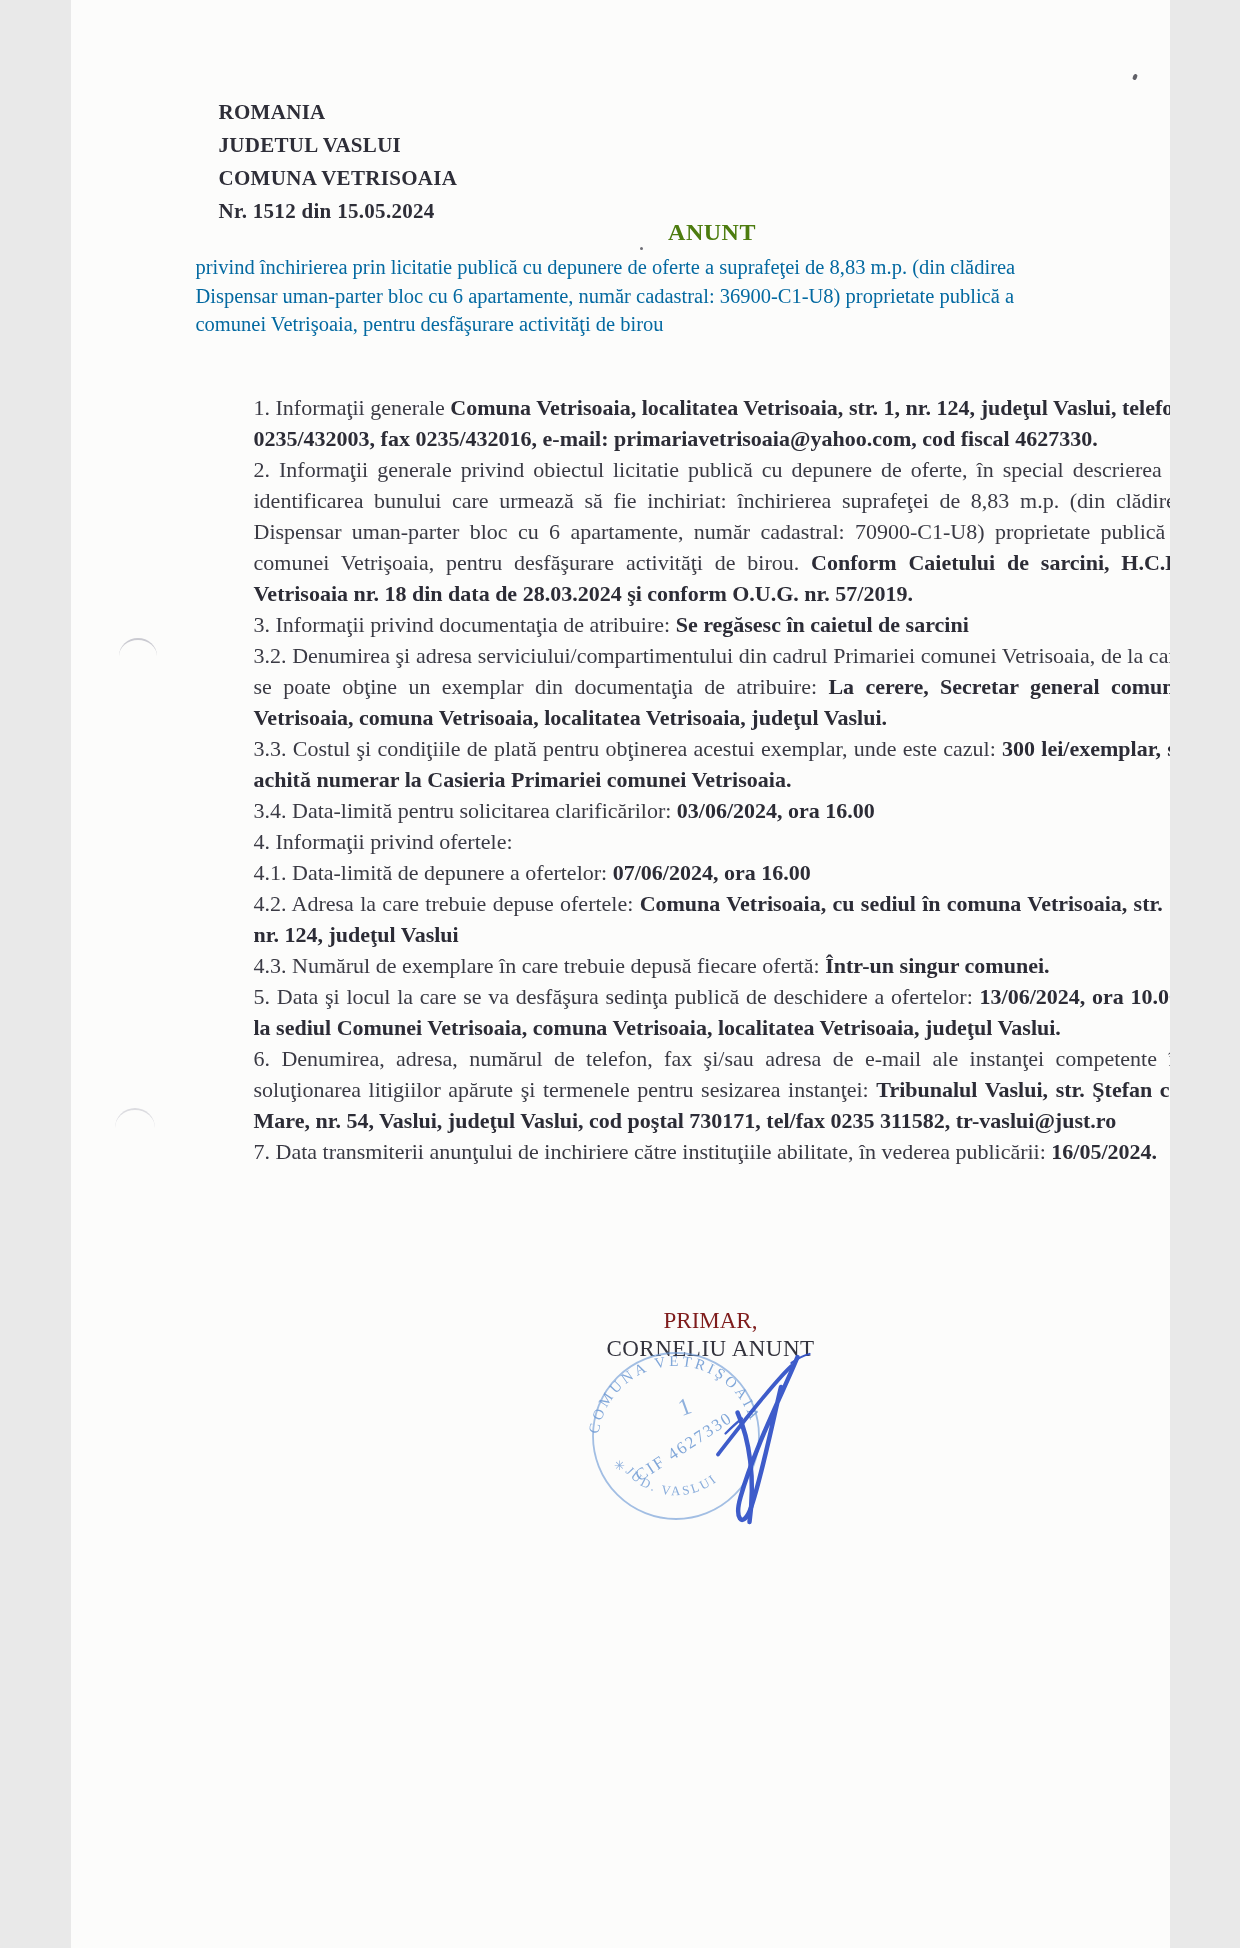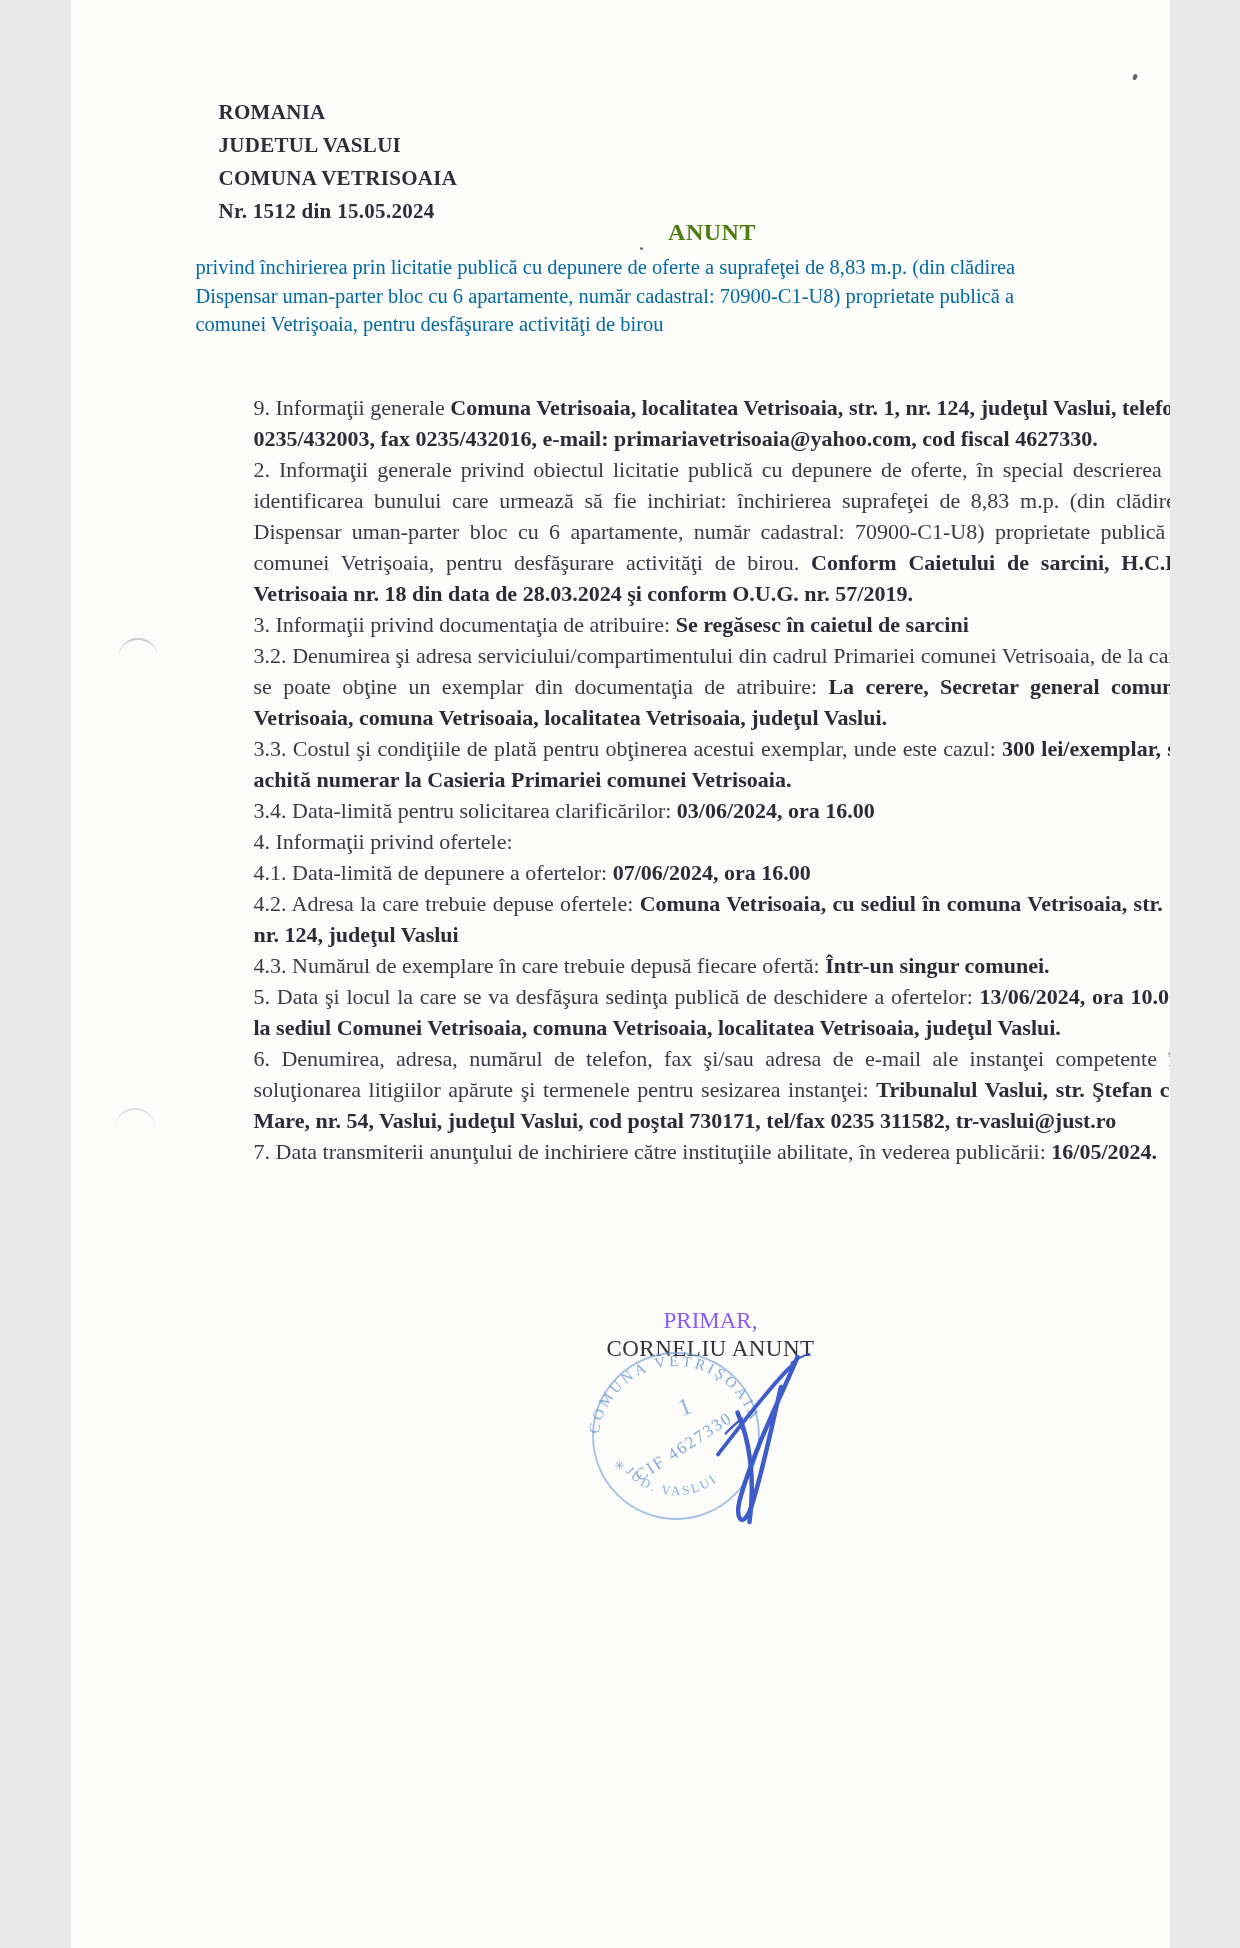--- a/index.html
+++ b/index.html
@@ -29,21 +29,21 @@
   .body-wrap {
     position:absolute; left:183px; top:392px; width:932px;
   }
   .body-par {
     margin:0; text-align:justify; font-size:22px; line-height:31px;
     color:#3a3a44;
   }
   .seg-bold { font-weight:bold; color:#2c2c36; }
   .sig-role {
     position:absolute; left:480px; top:1308px; width:320px;
-    text-align:center; font-size:23px; color:#8b5cf6;
+    text-align:center; font-size:23px; color:#7f1d1d;
   }
   .sig-name {
     position:absolute; left:410px; top:1336px; width:460px;
     text-align:center; font-size:23px; color:#33333d; letter-spacing:0.5px;
   }
   .stamp-svg { position:absolute; left:515px; top:1346px; opacity:0.85; }
   .signature-svg { position:absolute; left:608px; top:1316px; }
   .scan-arc {
     position:absolute; border-top:2px solid #9a9aa8;
     border-radius:50% 50% 0 0 / 100% 100% 0 0;
@@ -73,26 +73,26 @@
     <div>ROMANIA</div>
     <div>JUDETUL VASLUI</div>
     <div>COMUNA VETRISOAIA</div>
     <div>Nr. 1512 din 15.05.2024</div>
   </div>
 
   <div class="doc-title">ANUNT</div>
 
   <div class="subtitle-block">
     <div>privind închirierea prin licitatie publică cu depunere de oferte a suprafeţei de 8,83 m.p. (din clădirea</div>
-    <div>Dispensar uman-parter bloc cu 6 apartamente, număr cadastral: 70900-C1-U8) proprietate publică a</div>
+    <div>Dispensar uman-parter bloc cu 6 apartamente, număr cadastral: 36900-C1-U8) proprietate publică a</div>
     <div>comunei Vetrişoaia, pentru desfăşurare activităţi de birou</div>
   </div>
 
   <div class="body-wrap">
-      <p class="body-par"><span>9. Informaţii generale </span><span class="seg-bold">Comuna Vetrisoaia, localitatea Vetrisoaia, str. 1, nr. 124, judeţul Vaslui, telefon 0235/432003, fax 0235/432016, e-mail: primariavetrisoaia@yahoo.com, cod fiscal 4627330.</span></p>
+      <p class="body-par"><span>1. Informaţii generale </span><span class="seg-bold">Comuna Vetrisoaia, localitatea Vetrisoaia, str. 1, nr. 124, judeţul Vaslui, telefon 0235/432003, fax 0235/432016, e-mail: primariavetrisoaia@yahoo.com, cod fiscal 4627330.</span></p>
       <p class="body-par"><span>2. Informaţii generale privind obiectul licitatie publică cu depunere de oferte, în special descrierea şi identificarea bunului care urmează să fie inchiriat: închirierea suprafeţei de 8,83 m.p. (din clădirea Dispensar uman-parter bloc cu 6 apartamente, număr cadastral: 70900-C1-U8) proprietate publică a comunei Vetrişoaia, pentru desfăşurare activităţi de birou. </span><span class="seg-bold">Conform Caietului de sarcini, H.C.L. Vetrisoaia nr. 18 din data de 28.03.2024 şi conform O.U.G. nr. 57/2019.</span></p>
       <p class="body-par"><span>3. Informaţii privind documentaţia de atribuire: </span><span class="seg-bold">Se regăsesc în caietul de sarcini</span></p>
       <p class="body-par"><span>3.2. Denumirea şi adresa serviciului/compartimentului din cadrul Primariei comunei Vetrisoaia, de la care se poate obţine un exemplar din documentaţia de atribuire: </span><span class="seg-bold">La cerere, Secretar general comuna Vetrisoaia, comuna Vetrisoaia, localitatea Vetrisoaia, judeţul Vaslui.</span></p>
       <p class="body-par"><span>3.3. Costul şi condiţiile de plată pentru obţinerea acestui exemplar, unde este cazul: </span><span class="seg-bold">300 lei/exemplar, se achită numerar la Casieria Primariei comunei Vetrisoaia.</span></p>
       <p class="body-par"><span>3.4. Data-limită pentru solicitarea clarificărilor: </span><span class="seg-bold">03/06/2024, ora 16.00</span></p>
       <p class="body-par"><span>4. Informaţii privind ofertele:</span></p>
       <p class="body-par"><span>4.1. Data-limită de depunere a ofertelor: </span><span class="seg-bold">07/06/2024, ora 16.00</span></p>
       <p class="body-par"><span>4.2. Adresa la care trebuie depuse ofertele: </span><span class="seg-bold">Comuna Vetrisoaia, cu sediul în comuna Vetrisoaia, str. 1, nr. 124, judeţul Vaslui</span></p>
       <p class="body-par"><span>4.3. Numărul de exemplare în care trebuie depusă fiecare ofertă: </span><span class="seg-bold">Într-un singur comunei.</span></p>
       <p class="body-par"><span>5. Data şi locul la care se va desfăşura sedinţa publică de deschidere a ofertelor: </span><span class="seg-bold">13/06/2024, ora 10.00, la sediul Comunei Vetrisoaia, comuna Vetrisoaia, localitatea Vetrisoaia, judeţul Vaslui.</span></p>

